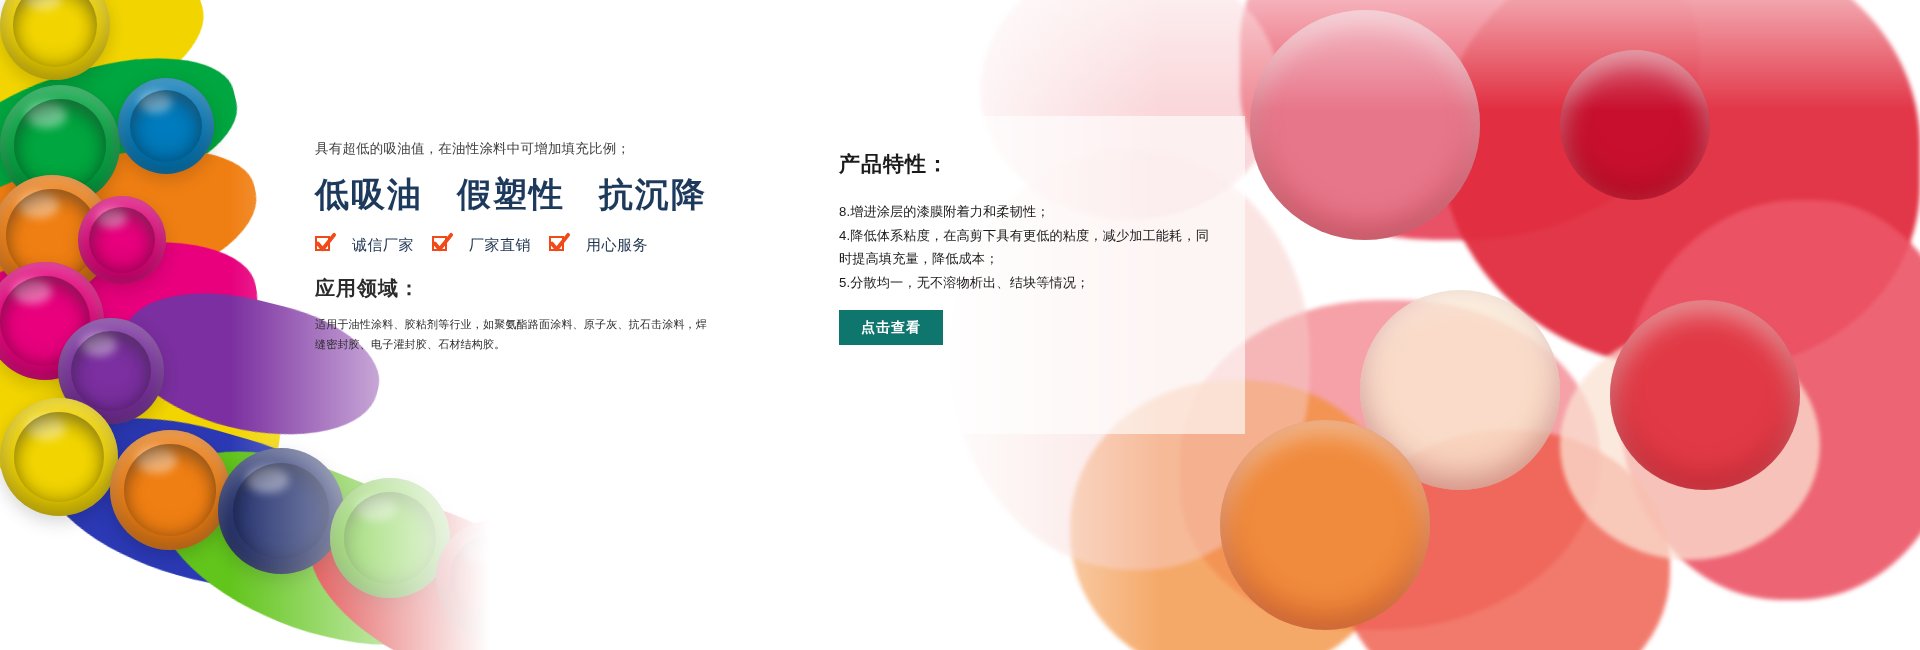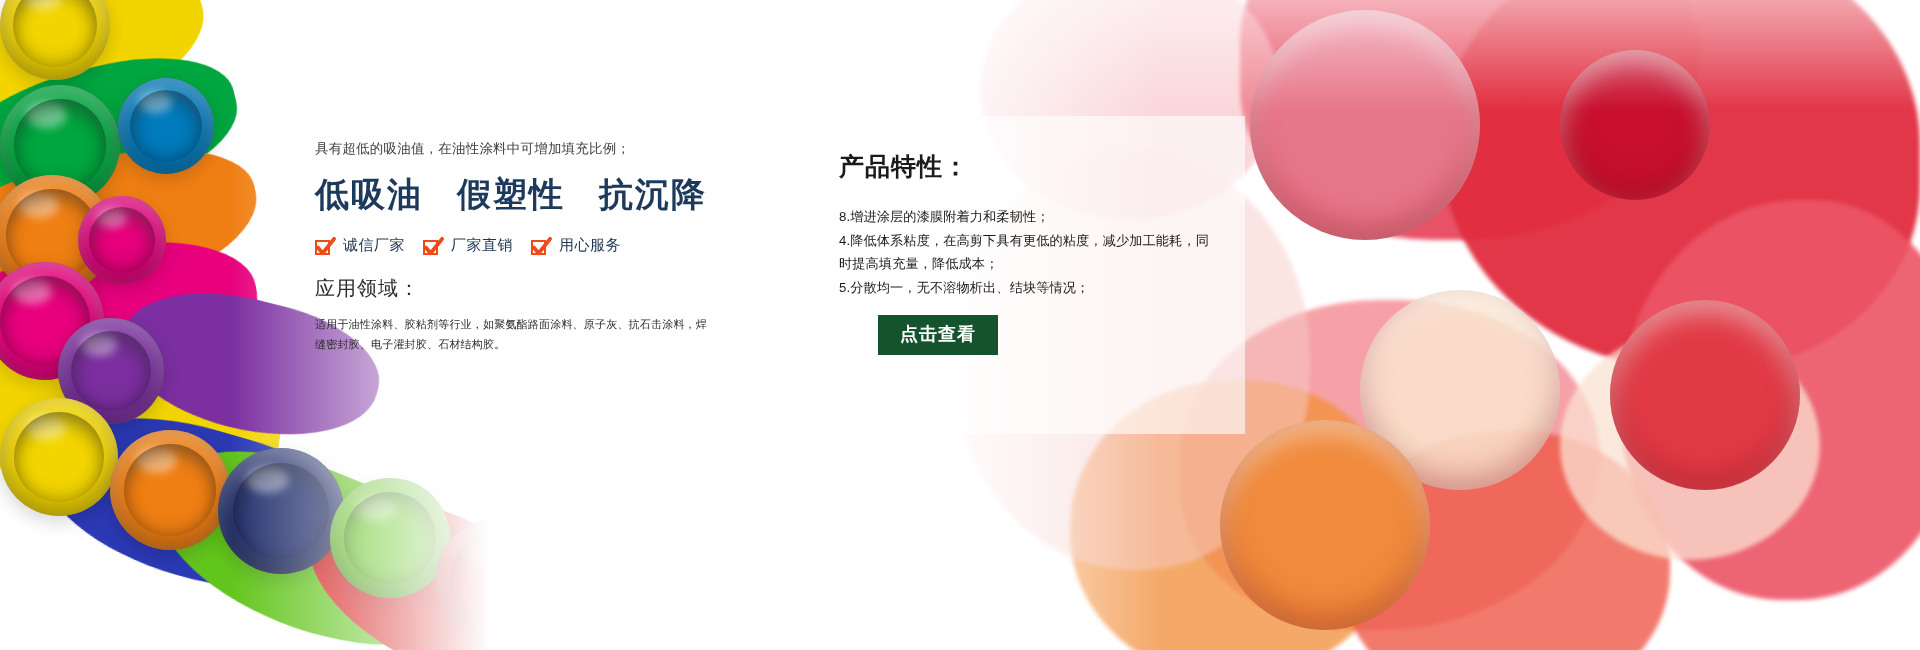--- a/index.html
+++ b/index.html
@@ -76,32 +76,32 @@
     white-space:nowrap;
   }
 
   .checks {
     margin-top:18px;
     display:flex;
     align-items:center;
     gap:18px;
     white-space:nowrap;
   }
-  .check-item { display:flex; align-items:flex-end; gap:13px; }
+  .check-item { display:flex; align-items:flex-start; gap:22px; }
   .cbox {
     position:relative; width:15px; height:15px;
     border:2px solid #ef4a18; flex:0 0 auto;
   }
   .cbox svg { position:absolute; left:-3px; top:-6px; width:23px; height:23px; }
   .check-label { font-size:15px; color:#1f3550; letter-spacing:.5px; }
 
   .section-title {
     margin-top:20px;
     font-size:20px;
-    font-weight:normal;
+    font-weight:bold;
     color:#2b2b2b;
     letter-spacing:1px;
   }
   .section-body {
     margin-top:12px;
     font-size:11px;
     line-height:1.85;
     color:#2b2b2b;
     width:400px;
     letter-spacing:.2px;
@@ -110,46 +110,45 @@
   
   .panel {
     position:absolute;
     left:805px; top:116px;
     width:440px; height:318px;
     background:rgba(255,255,255,.62);
     z-index:20;
     padding:34px 34px 0 34px;
   }
   .panel-title {
-    font-size:25px;
+    font-size:21px;
     font-weight:bold;
     color:#1a1a1a;
     letter-spacing:1px;
   }
   .panel-list {
     margin-top:22px;
     font-size:13.2px;
     line-height:1.78;
     color:#1a1a1a;
     letter-spacing:.1px;
   }
   .panel-list li { list-style:none; }
   .cta {
     margin-top:16px;
     display:inline-block;
-    background:#14532d;
+    background:#0f766e;
     color:#ffffff;
-    font-size:18px;
+    font-size:14px;
     font-weight:bold;
     letter-spacing:1px;
     padding:9px 22px;
     border:none;
     cursor:pointer;
     line-height:1.2;
-    margin-left:39px;
   }
 </style>
 </head>
 <body>
 
 <div id="banner">
 
   <div class="leftwrap art">
 
     <div class="brush" style="left:-40px;top:-10px;width:250px;height:120px;background:#f2d500;border-radius:50% 40% 55% 45%;transform:rotate(-18deg);"></div>

